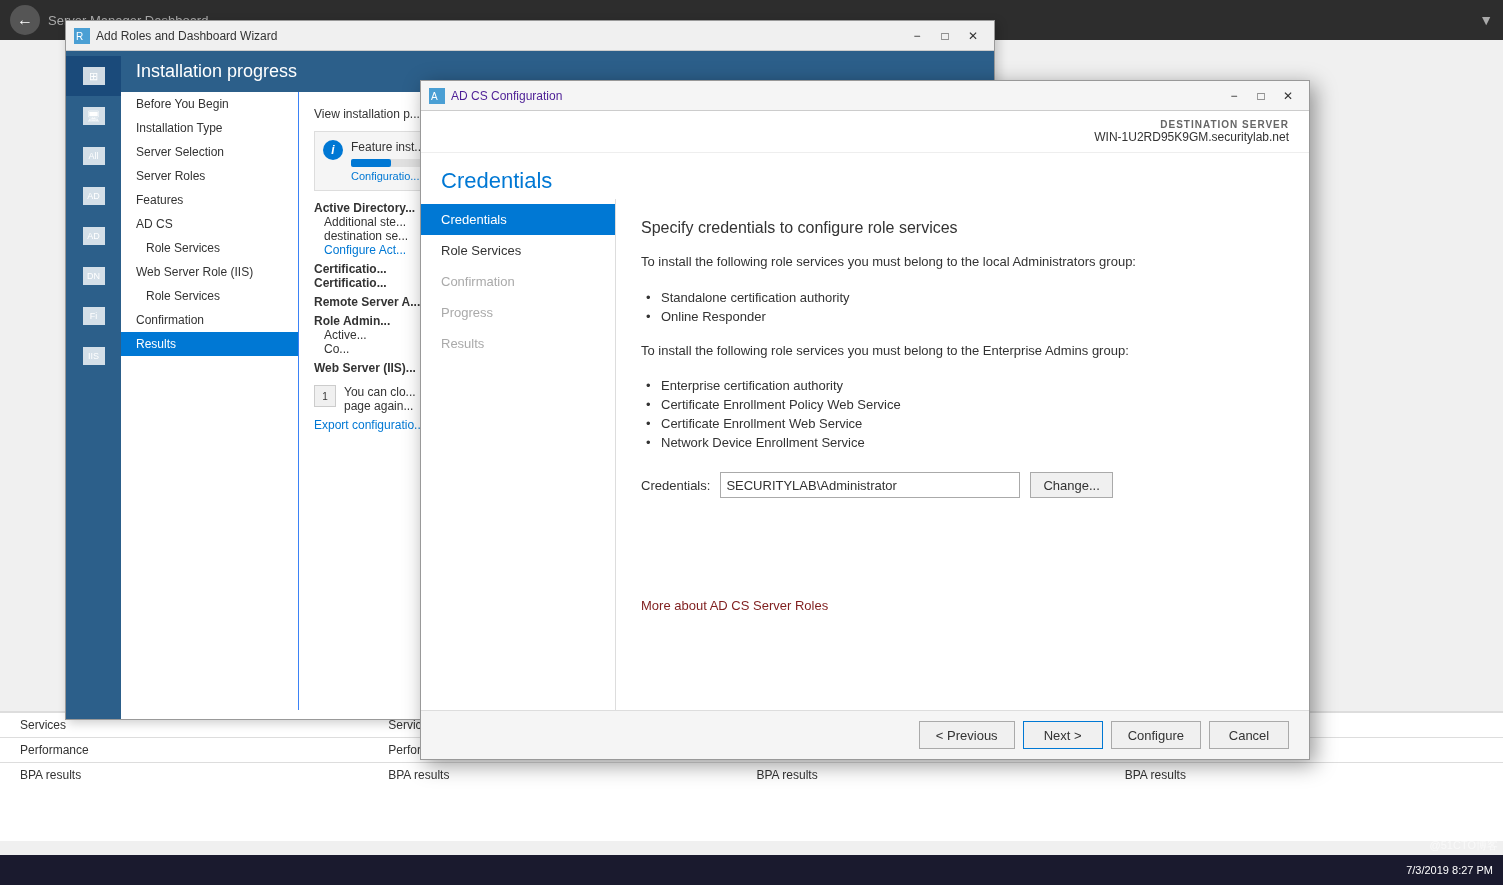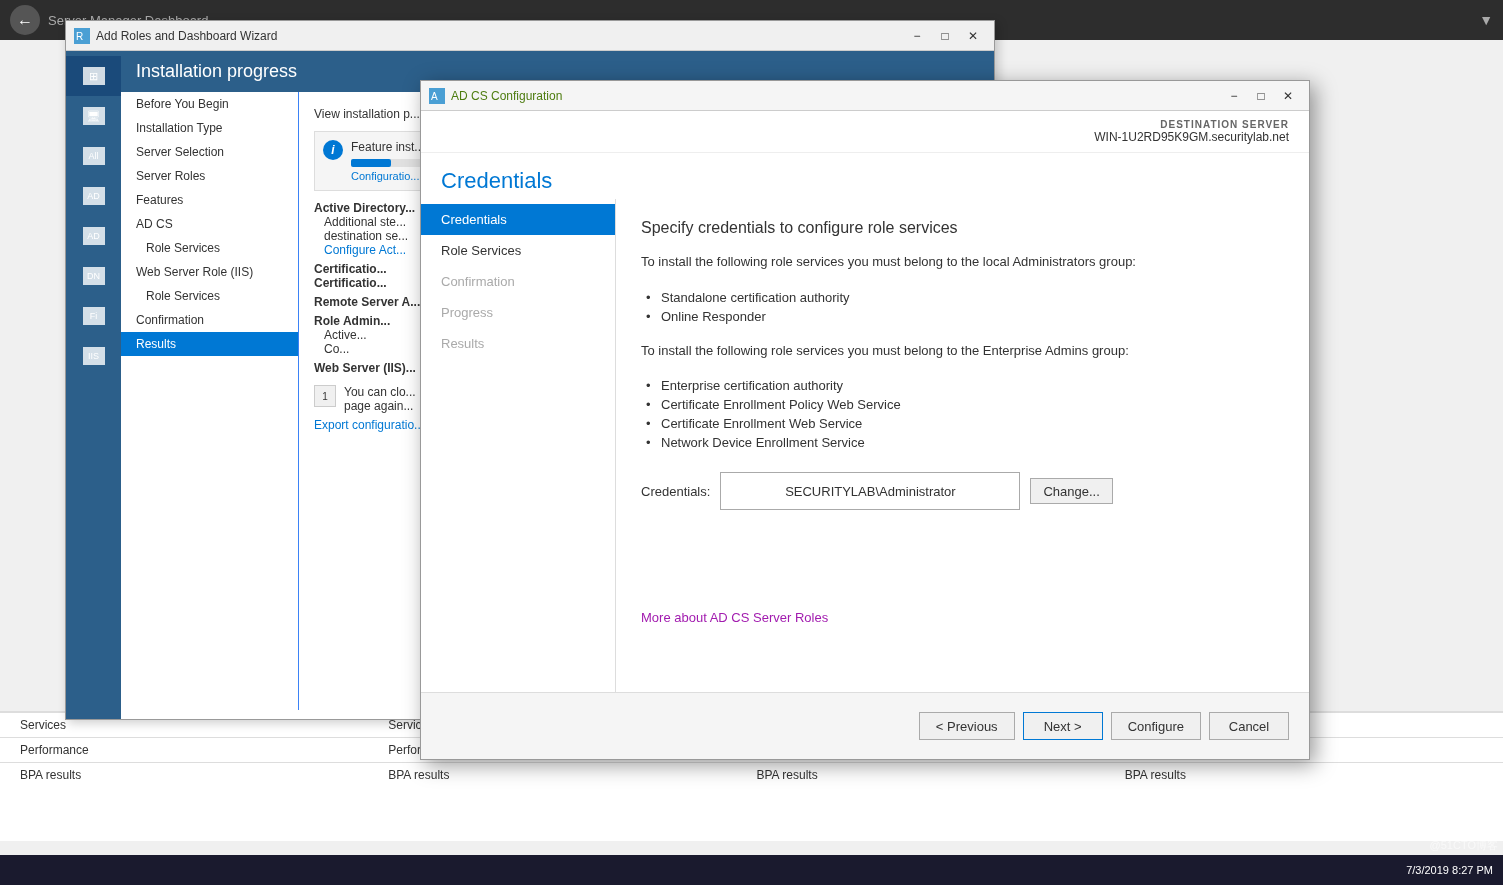--- a/index.html
+++ b/index.html
@@ -167,21 +167,21 @@
     .adcs-icon {
       width: 16px; height: 16px;
       background: #4a9fd4;
       display: flex; align-items: center; justify-content: center;
       font-size: 9px;
       color: white;
     }
 
     .adcs-title-text {
       font-size: 12px;
-      color: #4d7c0f;
+      color: #4c1d95;
     }
 
     .adcs-win-controls {
       display: flex; gap: 1px;
     }
 
     .adcs-win-btn {
       width: 26px; height: 22px;
       border: none;
       background: transparent;
@@ -303,55 +303,54 @@
 
     .credentials-label {
       font-size: 13px;
       color: #333;
       white-space: nowrap;
     }
 
     .credentials-input {
       flex: 1;
       max-width: 300px;
-      height: 38px;
+      height: 26px;
       border: 1px solid #aaa;
       padding: 0 5px;
       font-size: 13px;
       background: white;
       color: #333;
-      text-align: center;
     }
 
     .credentials-change-btn {
       height: 26px;
       padding: 0 12px;
       background: #f0f0f0;
       border: 1px solid #aaa;
       font-size: 13px;
       cursor: pointer;
       color: #333;
       white-space: nowrap;
     }
 
     
     .more-about-link {
-      color: #a21caf;
+      color: #7f1d1d;
       font-size: 13px;
       cursor: pointer;
       text-decoration: none;
       margin-top: 20px;
       display: inline-block;
     }
 
     
     .adcs-footer {
       position: absolute;
       bottom: 0; left: 0; right: 0;
-      height: 67px;
+      height: 49px;
       background: #f5f5f5;
       border-top: 1px solid #ddd;
       display: flex;
       align-items: center;
       justify-content: flex-end;
       padding: 0 20px;
       gap: 8px;
     }
 
     .footer-btn {

